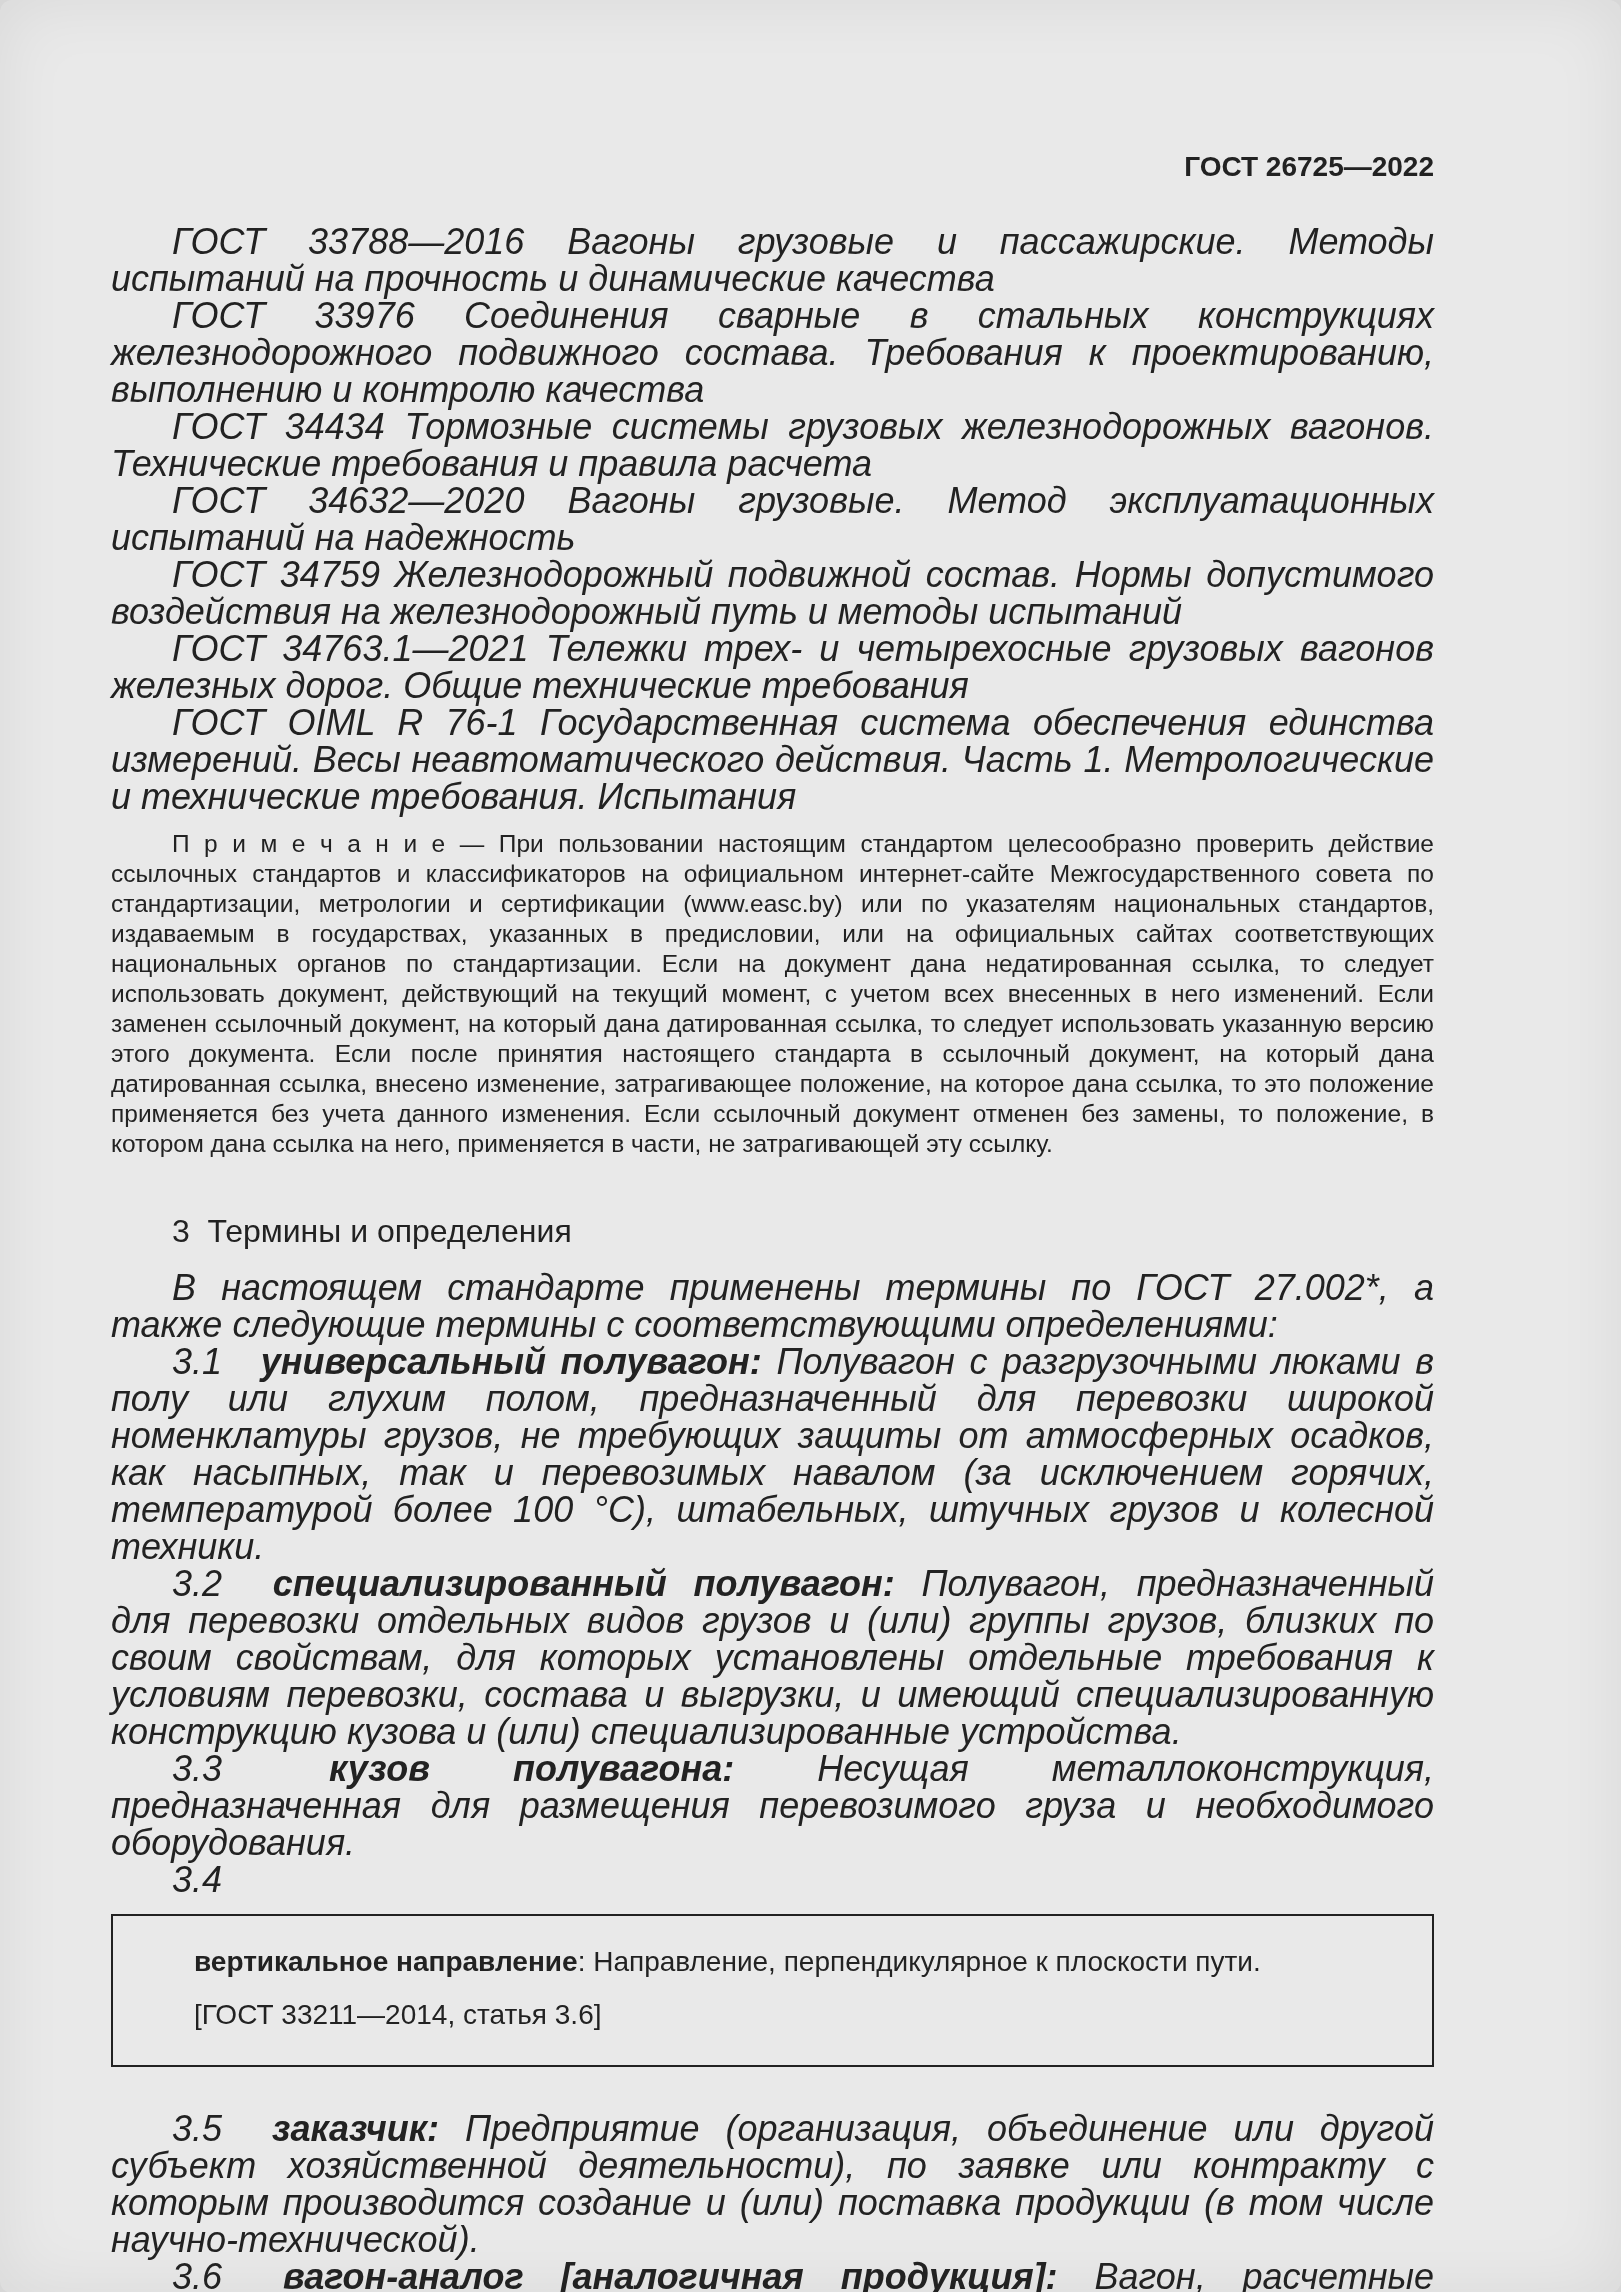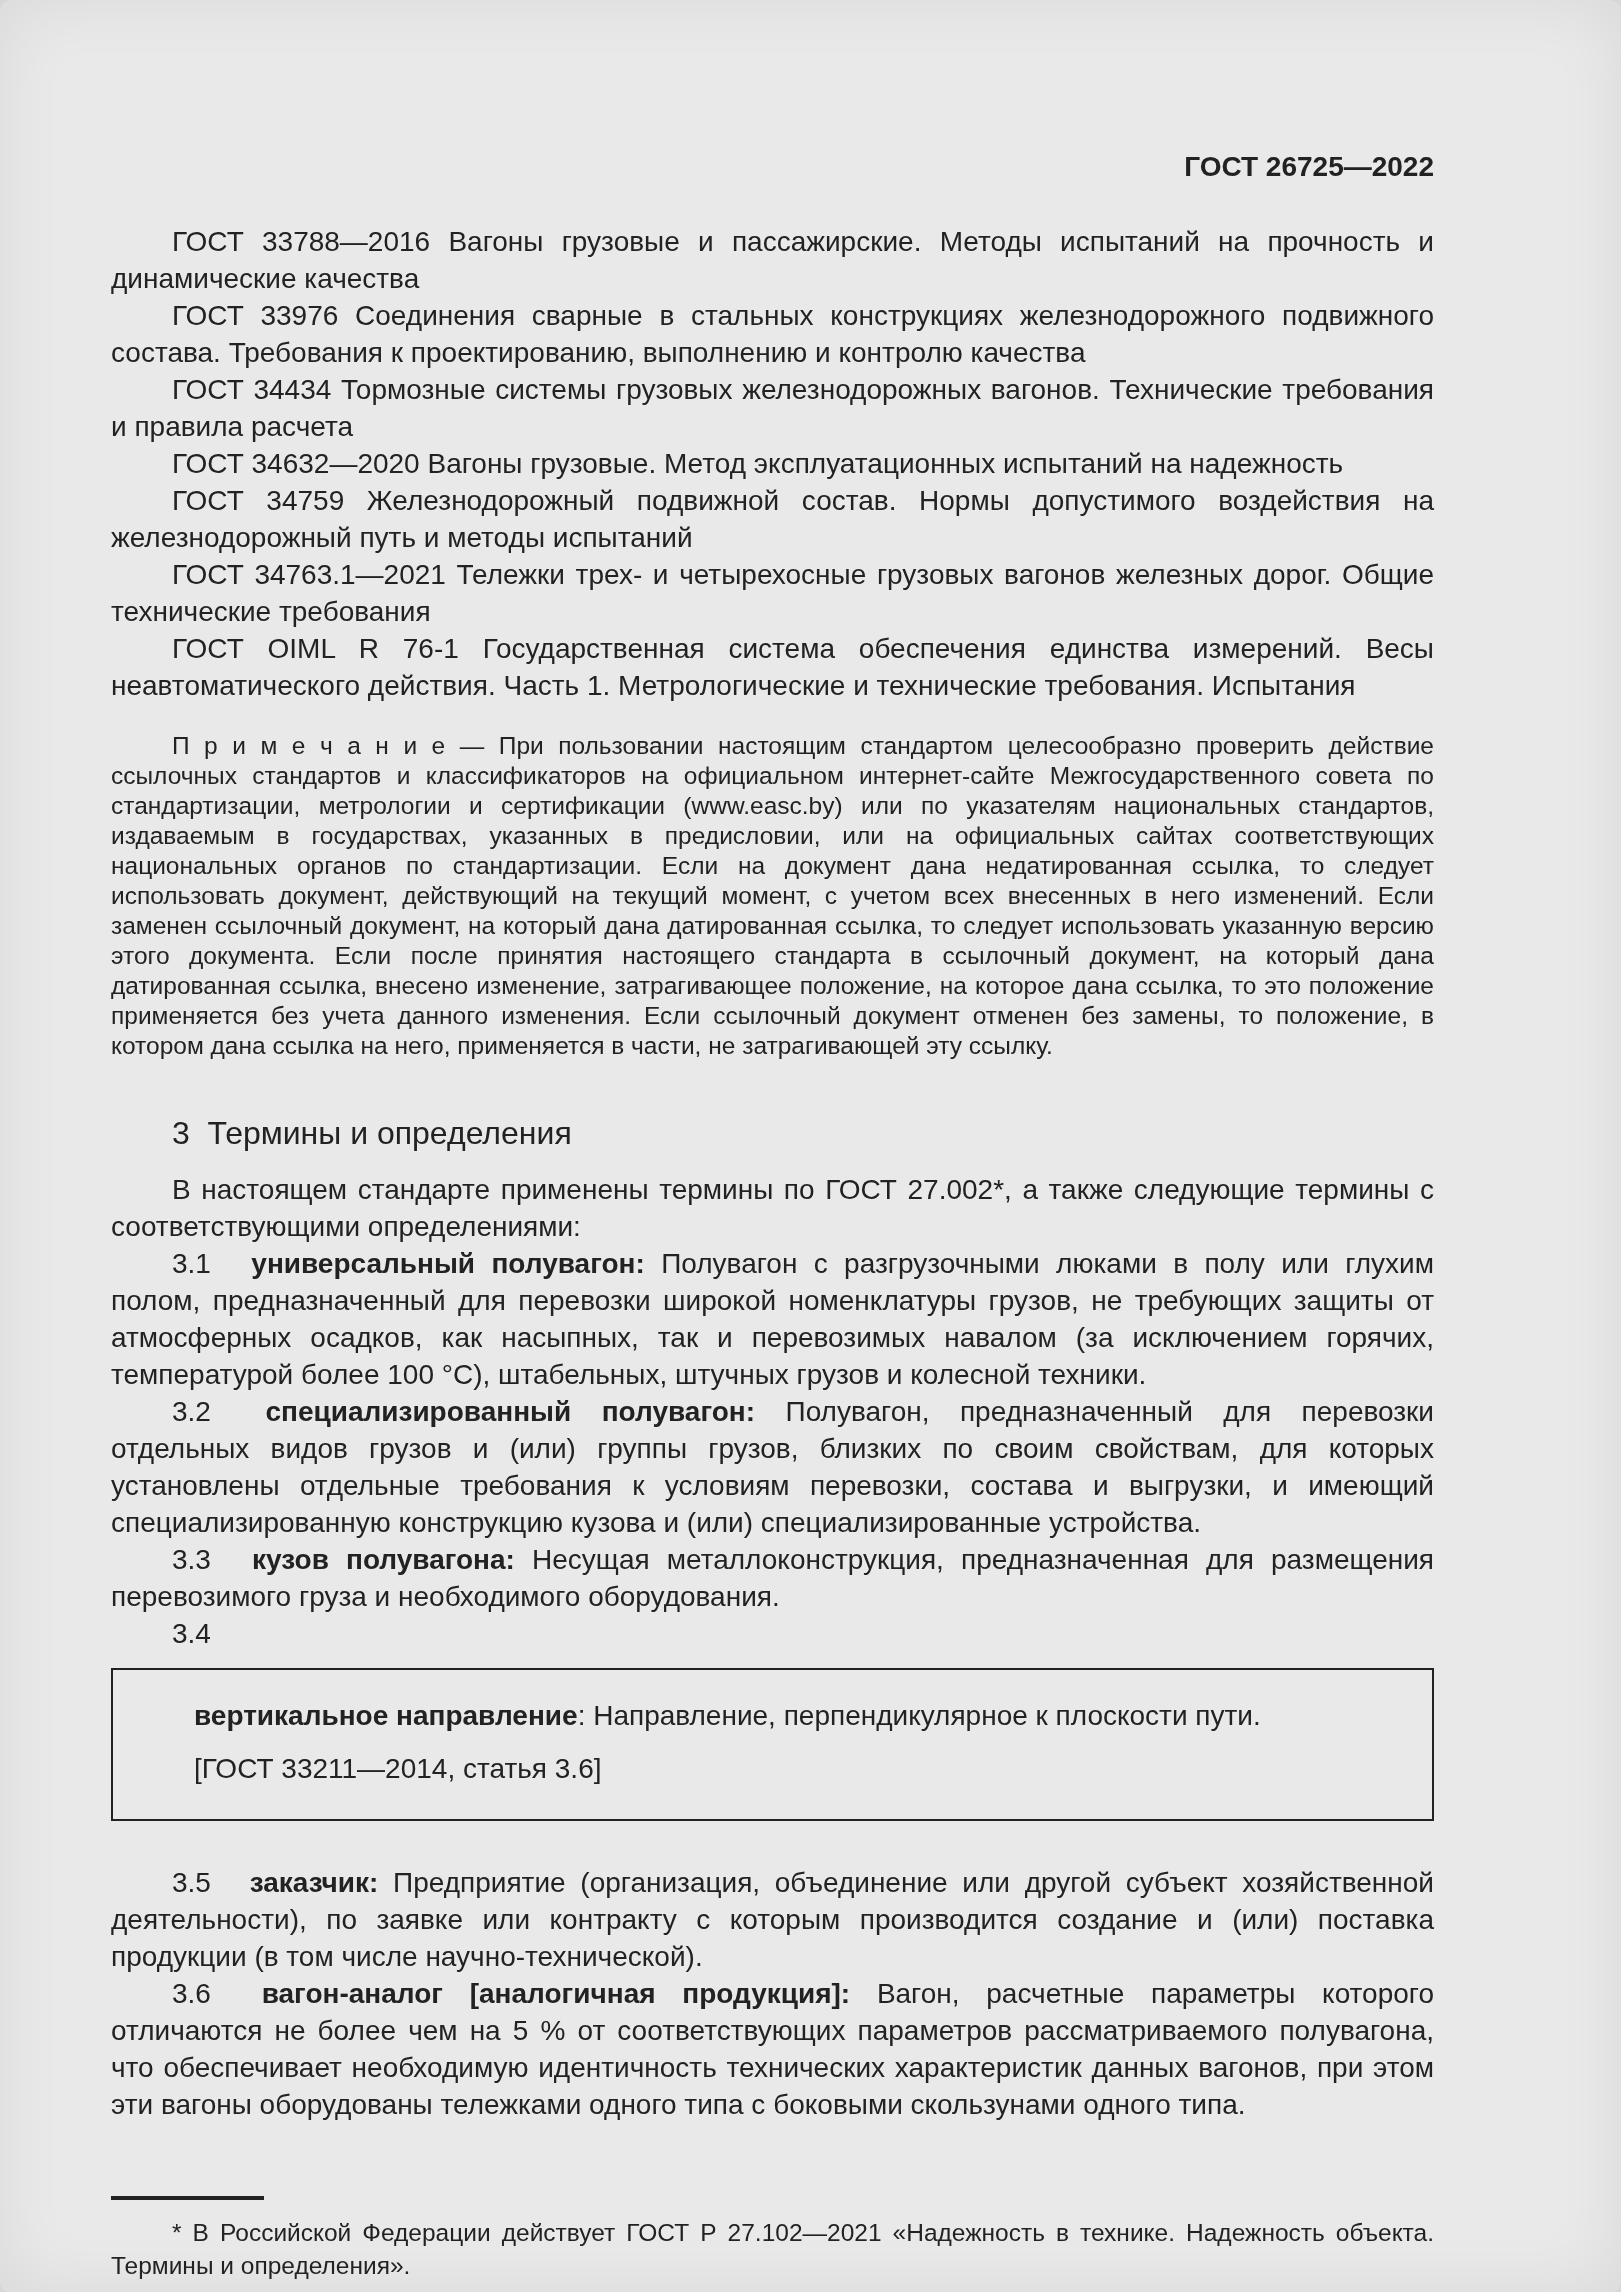--- a/index.html
+++ b/index.html
@@ -19,27 +19,28 @@
   }
   .hdr{
     text-align:right;
     font-weight:bold;
     font-size:28px;
     line-height:31px;
   }
   .refs{margin-top:41px;}
   .para{
     margin:0;
-    font-size:28px;
+    font-size:36px;
     line-height:37px;
     text-align:justify;
     text-indent:61px;
+    font-style:italic;
   }
   .note{
-    margin:27px 0 0 0;
+    margin:14px 0 0 0;
     font-size:24.5px;
     line-height:30px;
     text-align:justify;
     text-indent:61px;
   }
   .heading{
     margin:53px 0 18px 0;
     font-size:32px;
     line-height:39px;
     font-weight:normal;

